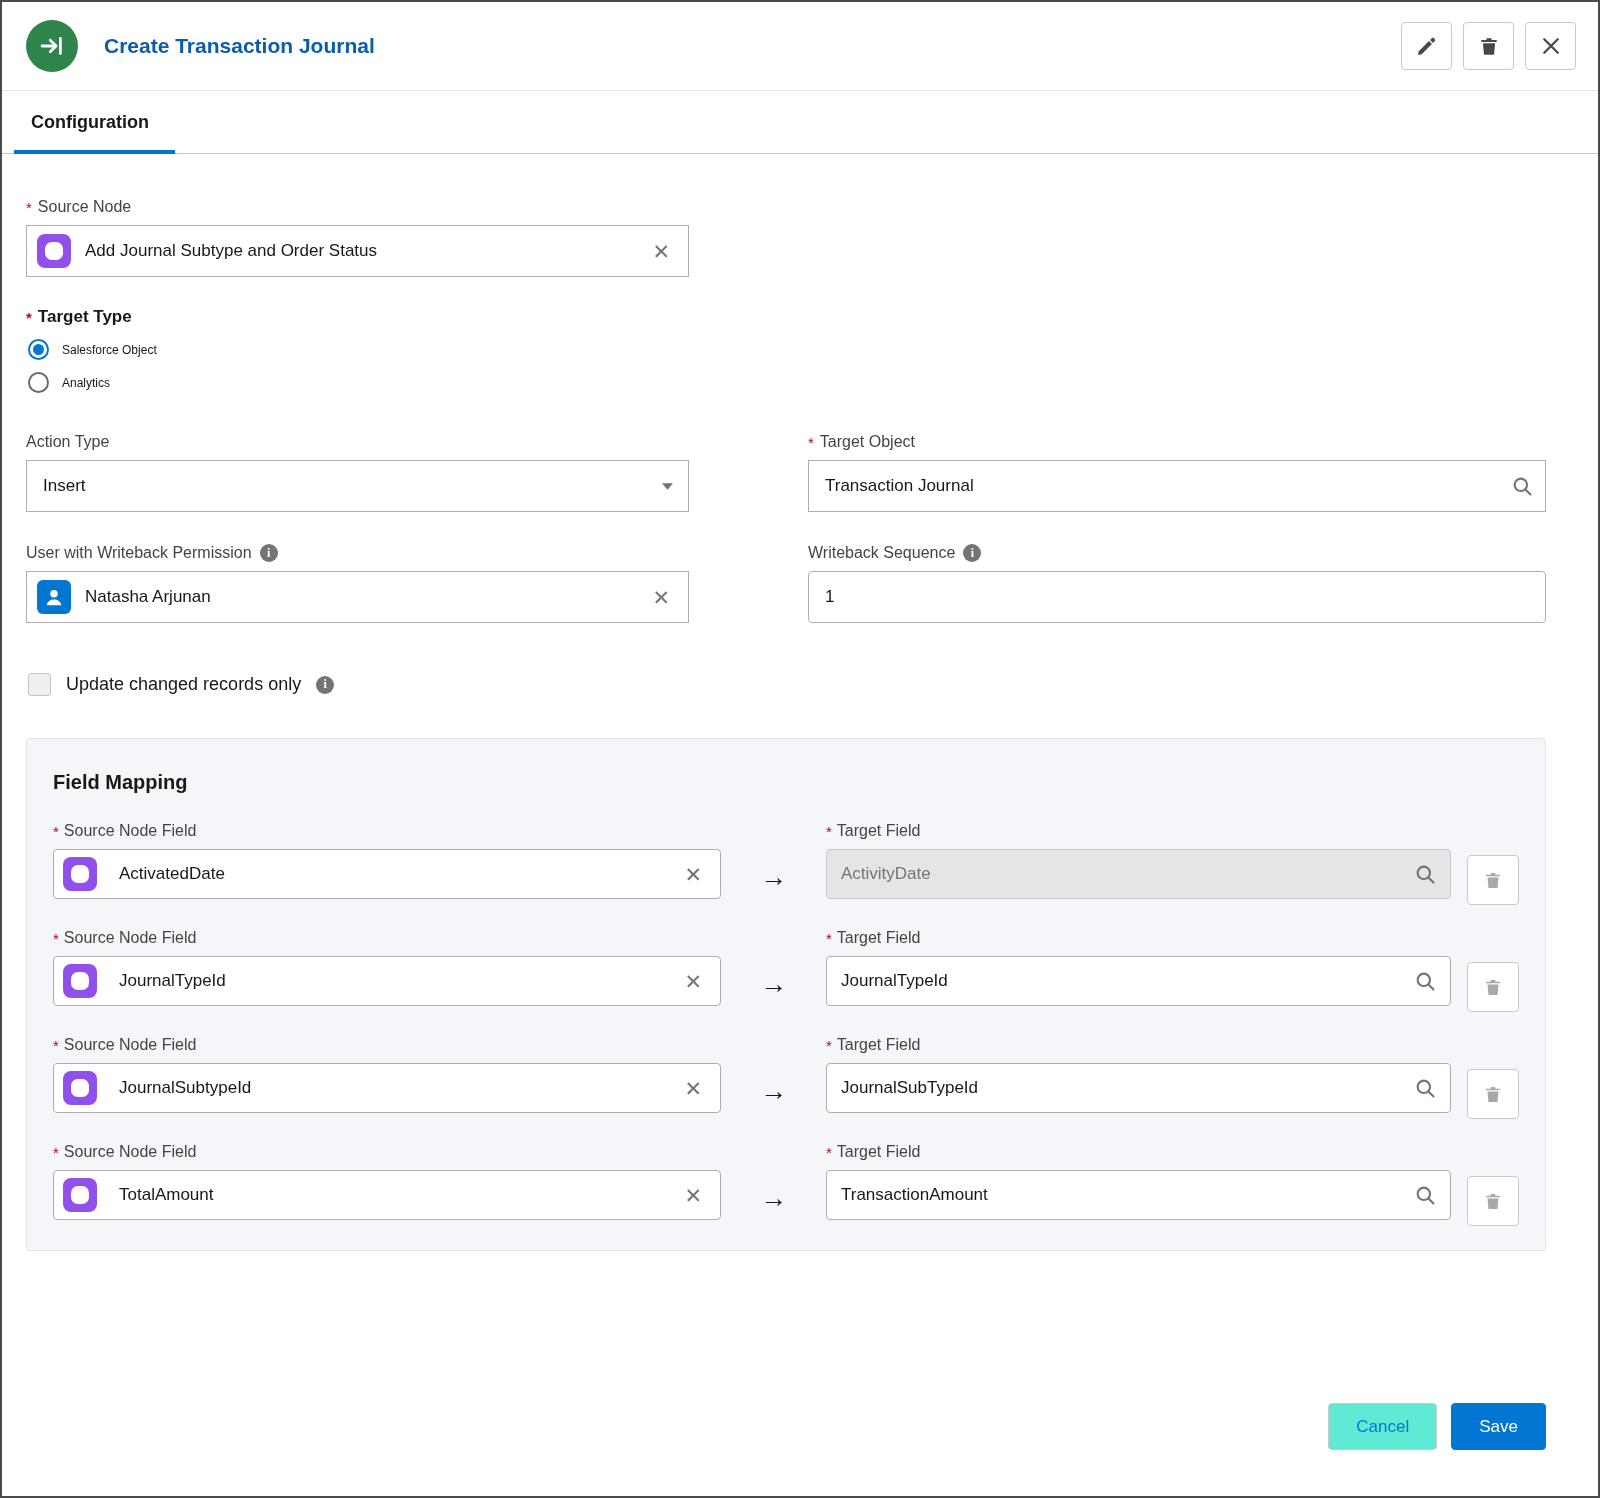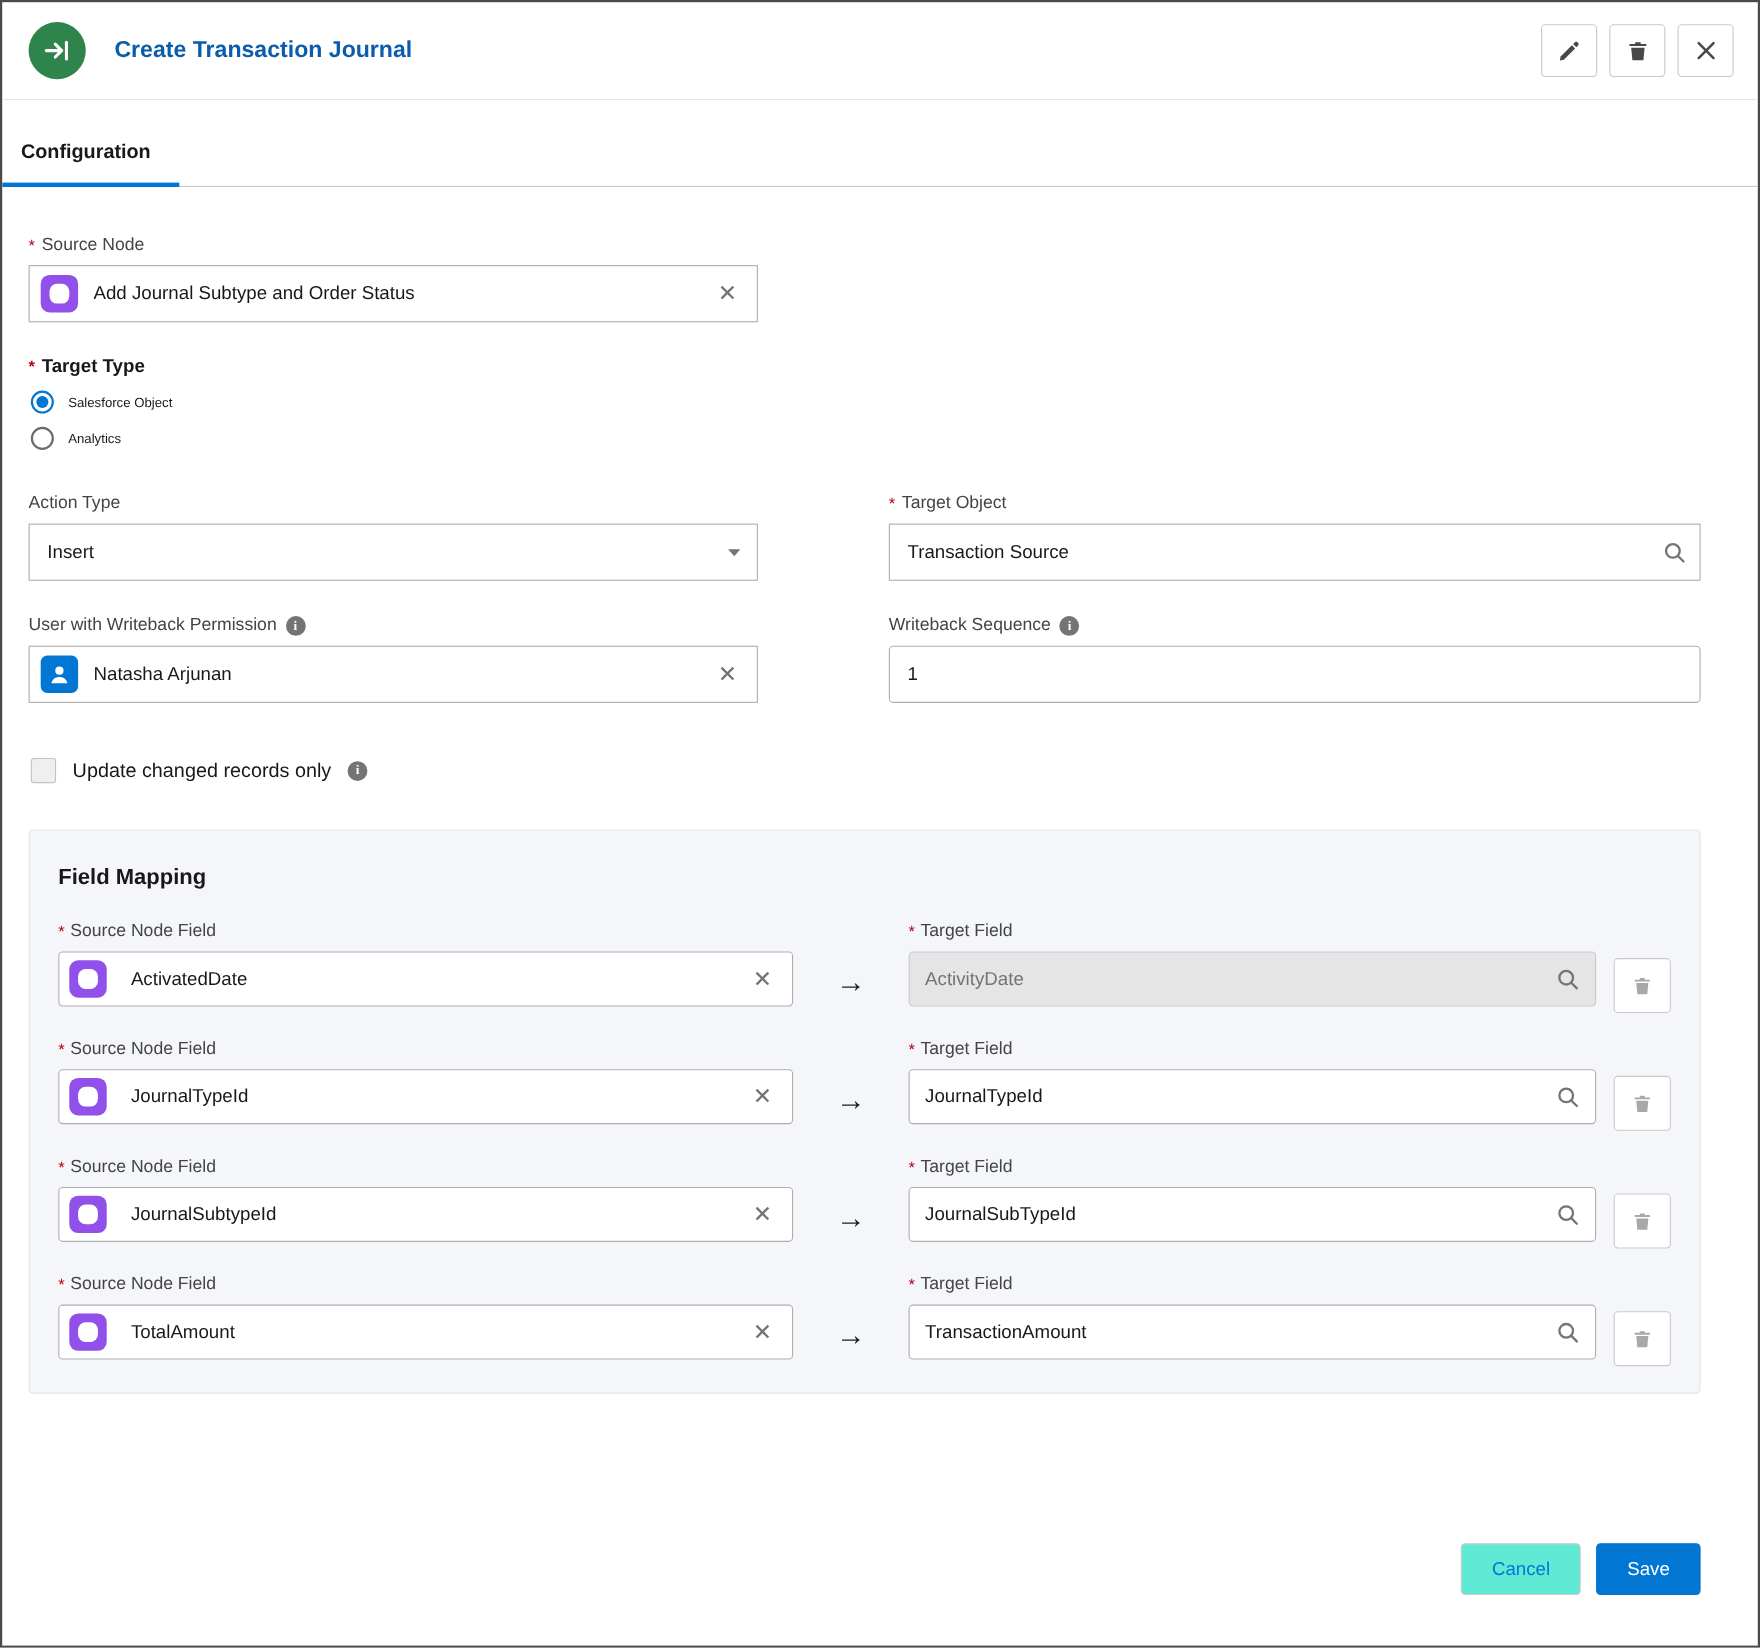--- a/index.html
+++ b/index.html
@@ -44,22 +44,23 @@
     display: flex; align-items: center; justify-content: center;
     color: #484848; font-size: 22px;
   }
 
   
   .tabs {
     border-top: 1px solid #e5e5e5;
     border-bottom: 1px solid #c9c9c9;
     display: flex;
     align-items: flex-end;
-    height: 80px;
+    height: 64px;
     flex: 0 0 auto;
+    padding-left: 12px;
   }
   .tab {
     font-size: 18px; font-weight: 700; color: #181818;
     padding: 0 26px 20px 17px;
     position: relative;
     cursor: pointer;
   }
   .tab.active::after {
     content: ""; position: absolute; left: 0; right: 0; bottom: -1px;
     height: 4px; background: #0176d3;
@@ -297,21 +298,21 @@
               </svg>
           </span>
         </div>
       </div>
       <div>
         <div class="field-label">
           <span class="req">*</span>
           <span>Target Object</span>
         </div>
         <div class="combo plain">
-          <span class="val">Transaction Source</span>
+          <span class="val">Transaction Journal</span>
           <span>
             <svg width="21" height="21" viewBox="0 0 20 20">
               <circle cx="8.4" cy="8.4" r="5.9" fill="none" stroke="#747474" stroke-width="2"></circle>
               <line x1="13" y1="13" x2="17.6" y2="17.6" stroke="#747474" stroke-width="2" stroke-linecap="round"></line>
             </svg>
           </span>
         </div>
       </div>
     </div>
 

